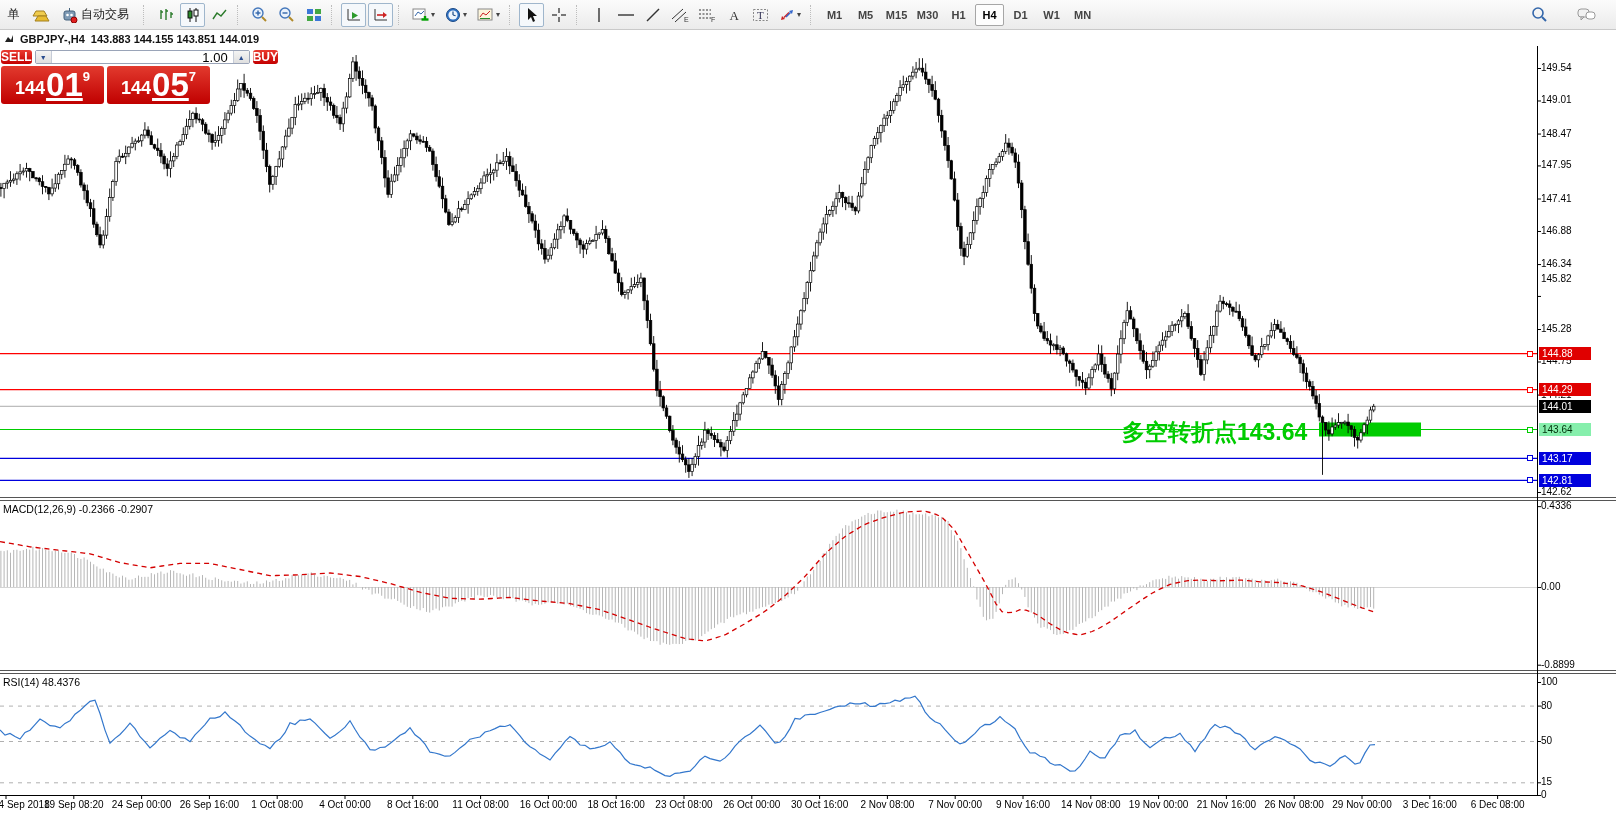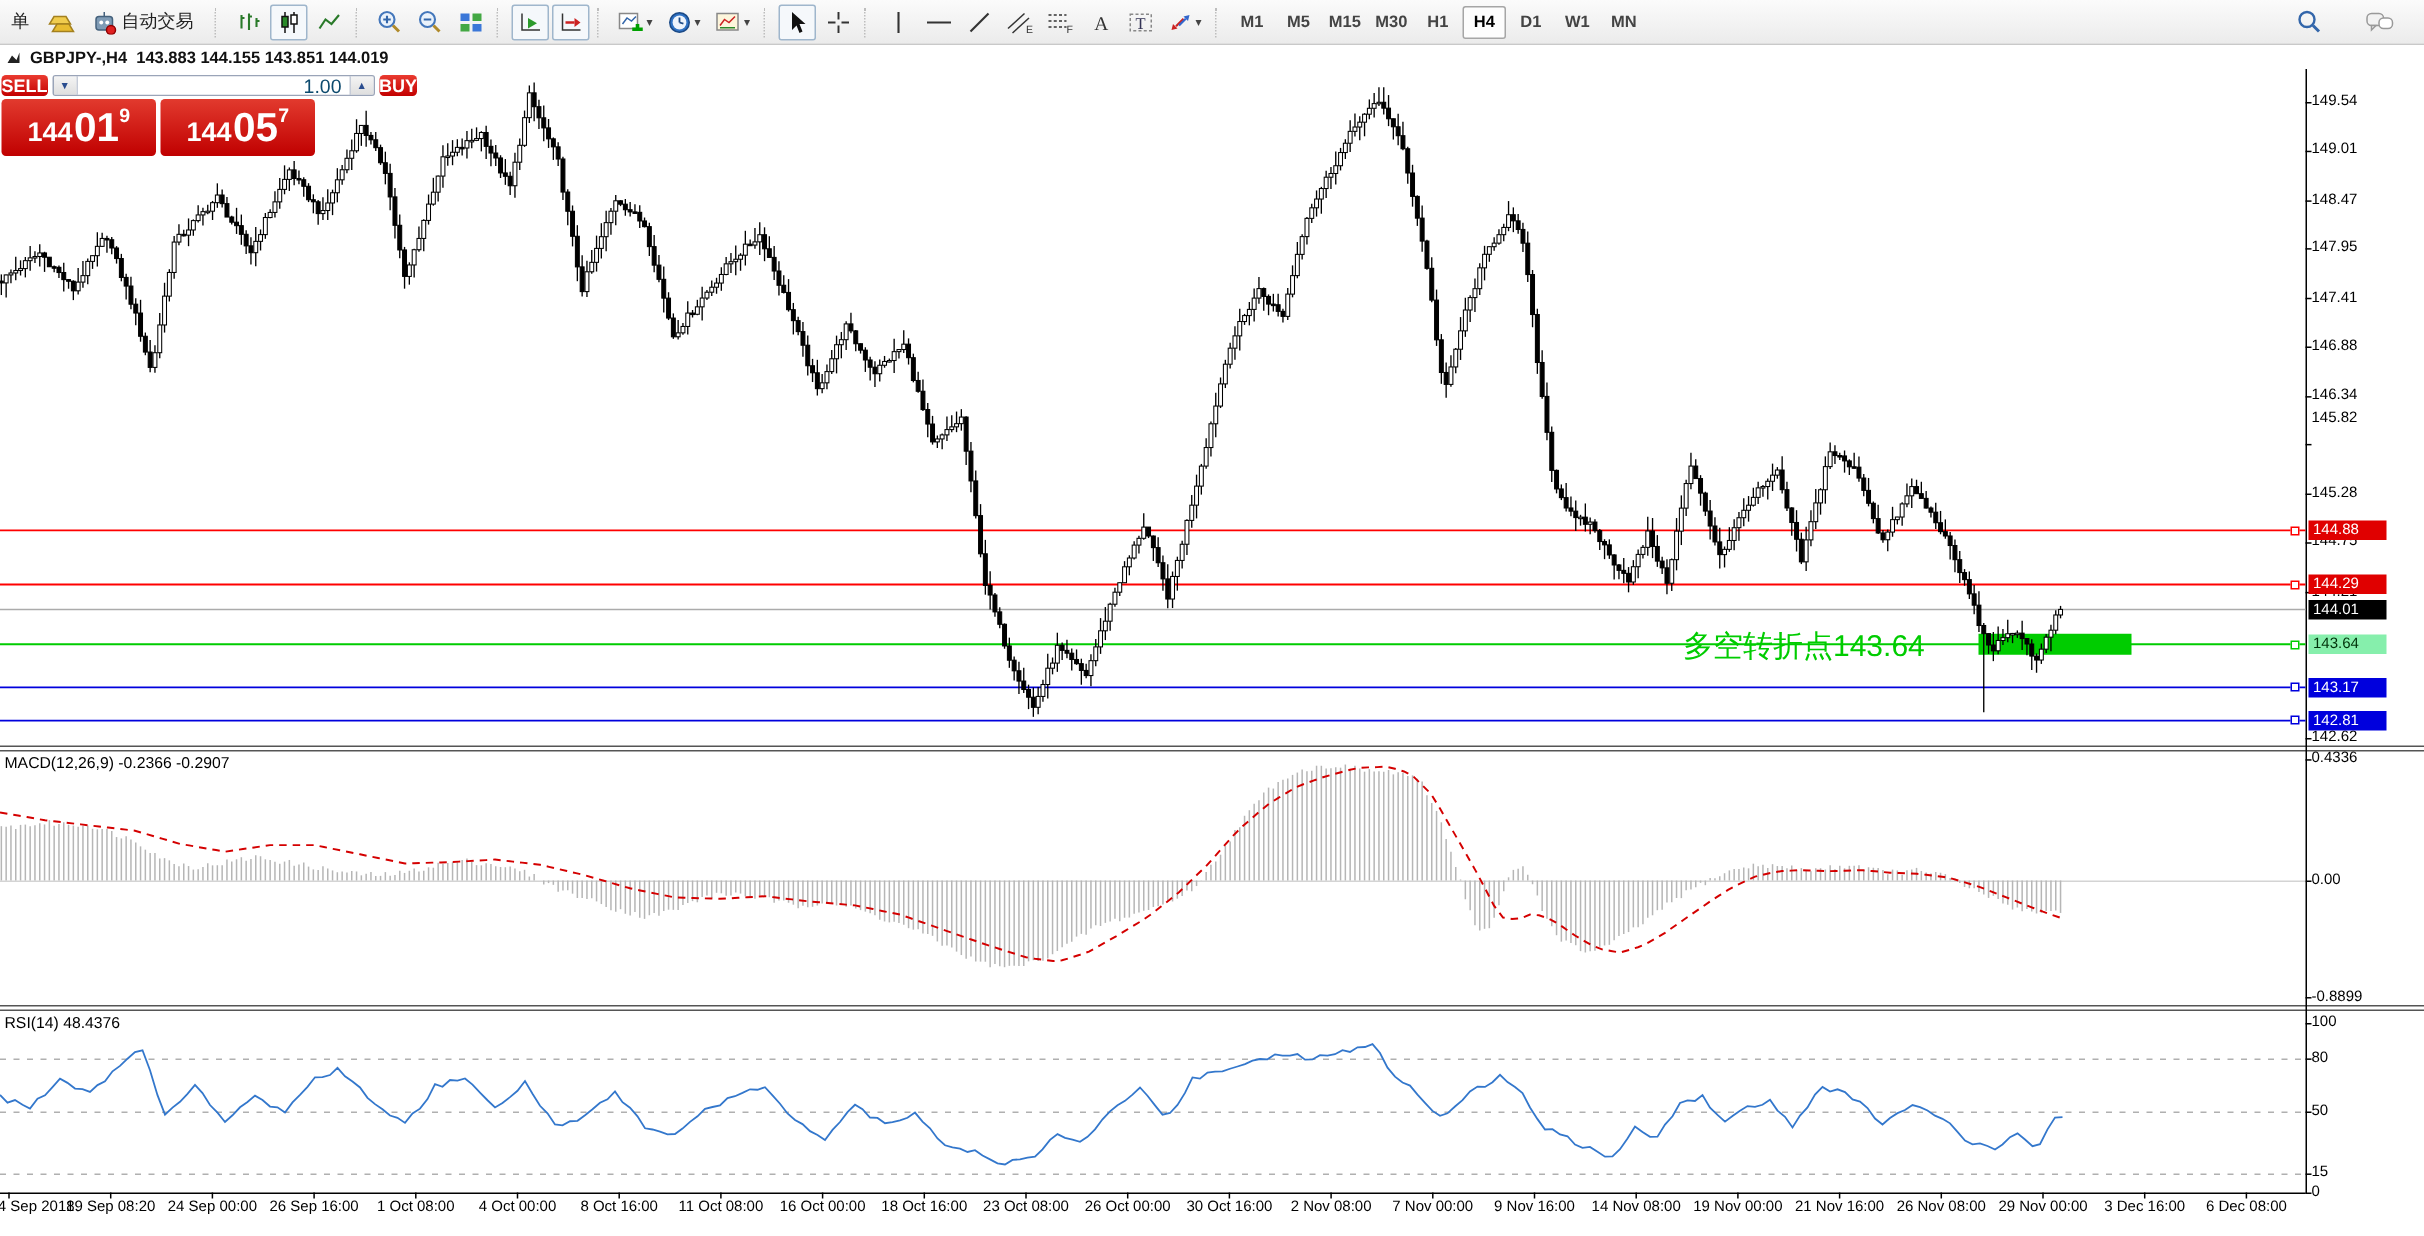--- a/index.html
+++ b/index.html
@@ -26,37 +26,37 @@
   #labels{position:absolute;left:0;top:0;width:1616px;height:824px;z-index:5;pointer-events:none;}
   #title-row{position:absolute;left:4px;top:33px;display:flex;align-items:center;gap:6px;
     font-size:11px;font-weight:bold;color:#111;z-index:6;white-space:nowrap;}
   .tick-label{position:absolute;left:1541px;font-size:10px;color:#000;height:12px;line-height:12px;white-space:nowrap;}
   .date-label{position:absolute;top:799px;font-size:10px;color:#000;white-space:nowrap;}
   .date-label.ctr{transform:translateX(-50%);}
   .ind-label{position:absolute;left:3px;font-size:10.5px;color:#000;z-index:6;white-space:nowrap;}
   .badge{position:absolute;left:1539px;width:52px;height:13px;line-height:13px;font-size:10px;
     padding-left:3px;box-sizing:border-box;z-index:7;white-space:nowrap;overflow:hidden;}
   .sq{position:absolute;left:1527px;width:6px;height:6px;background:#fff;box-sizing:border-box;z-index:7;}
-  #annotation{position:absolute;font-weight:normal;font-size:20px;white-space:nowrap;z-index:6;}
+  #annotation{position:absolute;font-weight:bold;font-size:23px;white-space:nowrap;z-index:6;}
 
   
   #trade-panel{position:absolute;left:1px;top:50px;width:209px;z-index:30;}
   .tp-row1{display:flex;height:14px;align-items:stretch;}
   .trade-btn{width:47px;color:#fff;font-size:12px;font-weight:bold;display:flex;align-items:center;
     justify-content:center;border-radius:3px;background:linear-gradient(#ea3b30,#c30000);}
   .spinner{flex:1;display:flex;margin:0 3px;border:1px solid #9aa4b8;background:#fff;border-radius:2px;box-sizing:border-box;}
   .spin-btn{width:15px;background:linear-gradient(#f4f4f4,#dfdfdf);color:#2a4d8f;font-size:7px;
     display:flex;align-items:center;justify-content:center;border-left:1px solid #c6ccd8;border-right:1px solid #c6ccd8;}
   .spinner input{flex:1;border:none;outline:none;text-align:right;font-size:13px;font-family:inherit;
-    padding:0 5px 0 0;min-width:10px;color:#0c4a6e;}
+    padding:0 5px 0 0;min-width:10px;color:#000000;}
   .tp-row2{display:flex;height:38px;margin-top:2px;gap:3px;}
   .price-tile{flex:1;background:linear-gradient(#e23a2e,#c00000);color:#fff;border-radius:3px;
     display:flex;justify-content:center;align-items:flex-start;overflow:hidden;}
   .p-small{font-size:18px;font-weight:bold;align-self:flex-end;margin:4px 1px 5px 0;}
-  .p-big{font-size:27px;font-weight:bold;line-height:38px;}
+  .p-big{font-size:33px;font-weight:bold;line-height:38px;text-decoration:underline;}
   .p-sup{font-size:13px;font-weight:bold;margin-top:3px;}
 </style>
 </head>
 <body>
 
 <div id="app">
 
   <div id="toolbar">
     <div class="tgrp">
       <div class="tbtn">

